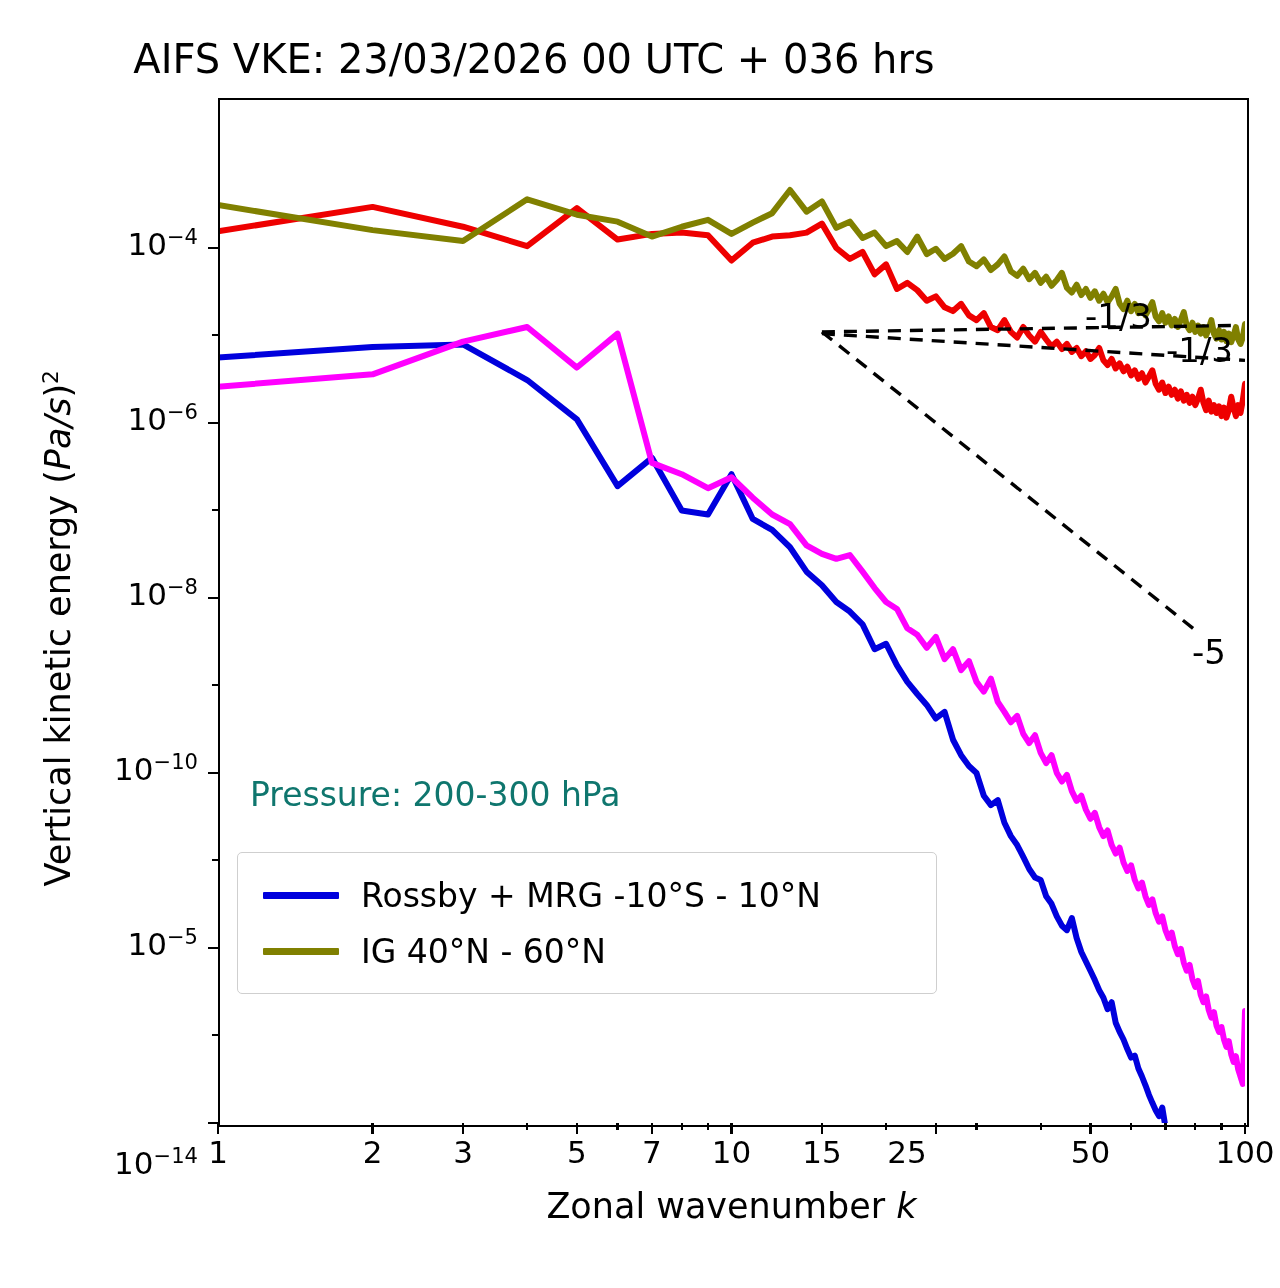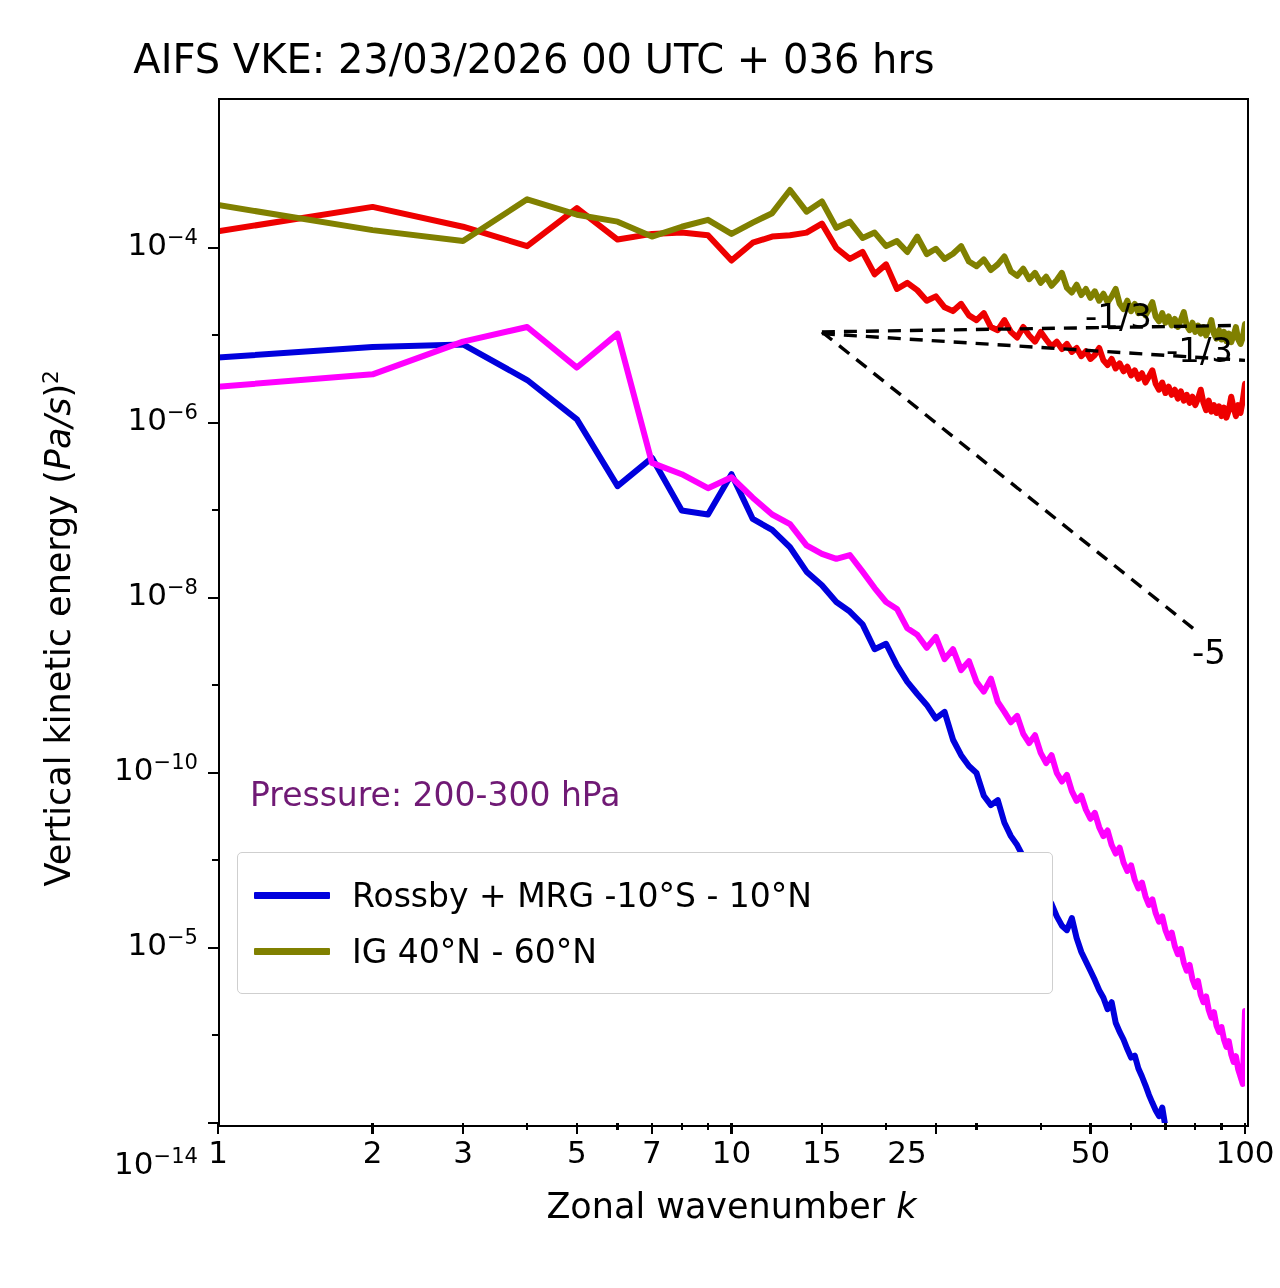--- a/index.html
+++ b/index.html
@@ -30,27 +30,27 @@
   .ytick-label sup{font-size:0.68em;vertical-align:super;}
   .ytick-mark{position:absolute;left:208px;width:10px;height:2.6px;background:#000;}
   .ytick-mark.minor{left:212px;width:6px;height:2.2px;}
   .xtick-label{
     position:absolute;top:1134px;text-align:center;font-size:31px;color:#000;
     white-space:nowrap;transform:translateX(-50%);
   }
   .xtick-mark{position:absolute;top:1123px;width:2.6px;height:11px;background:#000;}
   .xtick-mark.minor{height:7px;width:2.2px;}
   #annot-pressure{
-    position:absolute;left:250px;top:775px;font-size:33px;color:#701a75;white-space:nowrap;
+    position:absolute;left:250px;top:775px;font-size:33px;color:#0f766e;white-space:nowrap;
   }
   .slope-label{position:absolute;font-size:34px;color:#000;white-space:nowrap;}
   #legend{
-    position:absolute;left:237px;top:852px;width:816px;
+    position:absolute;left:237px;top:852px;width:700px;
     background:#fff;border:1.4px solid #cfcfcf;border-radius:5px;
-    padding:14px 18px 14px 16px;box-sizing:border-box;
+    padding:14px 18px 14px 25px;box-sizing:border-box;
   }
   .legend-row{display:flex;align-items:center;height:56px;}
   .legend-swatch{width:76px;height:7px;margin-right:22px;flex:none;border-radius:1px;}
   .legend-text{font-size:33px;color:#000;white-space:nowrap;line-height:1;}
 </style>
 </head>
 <body>
 
 <div id="fig">
 

